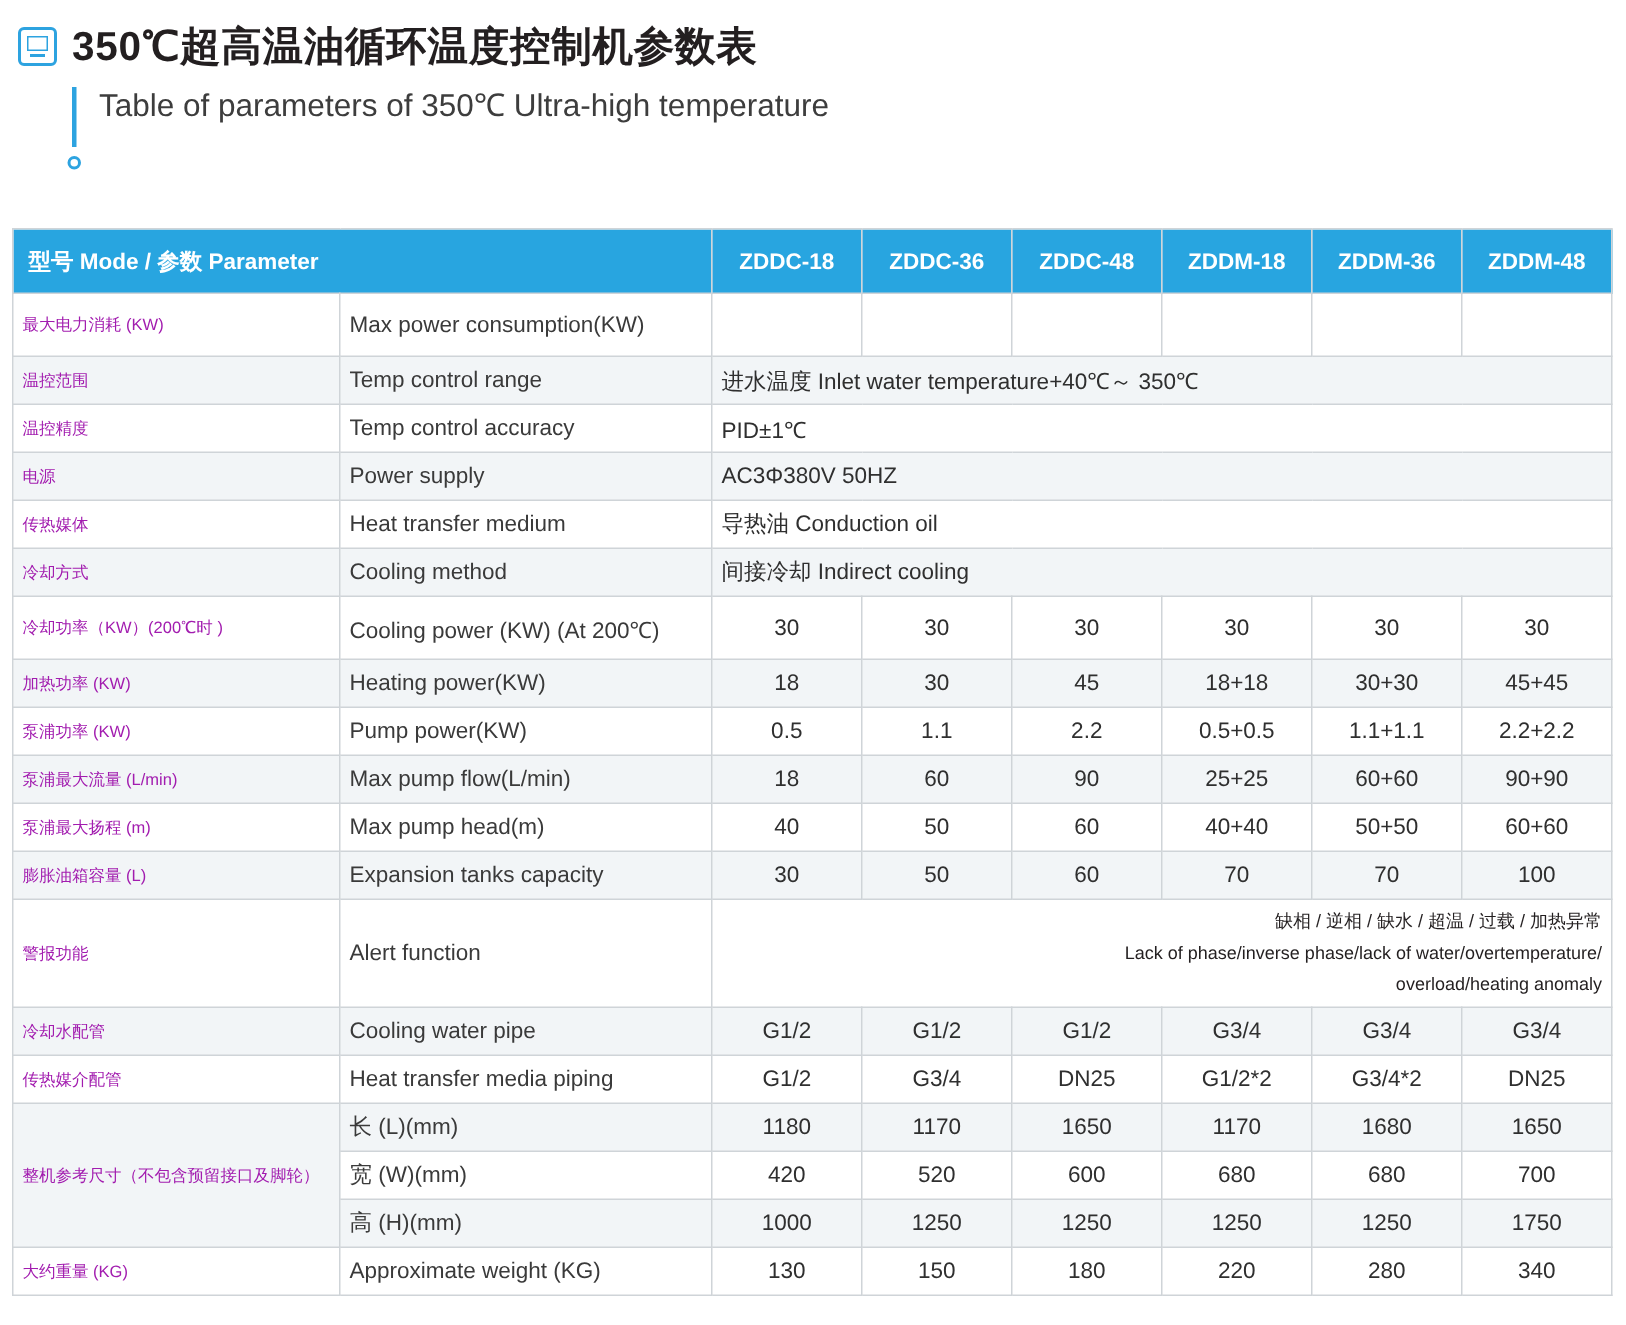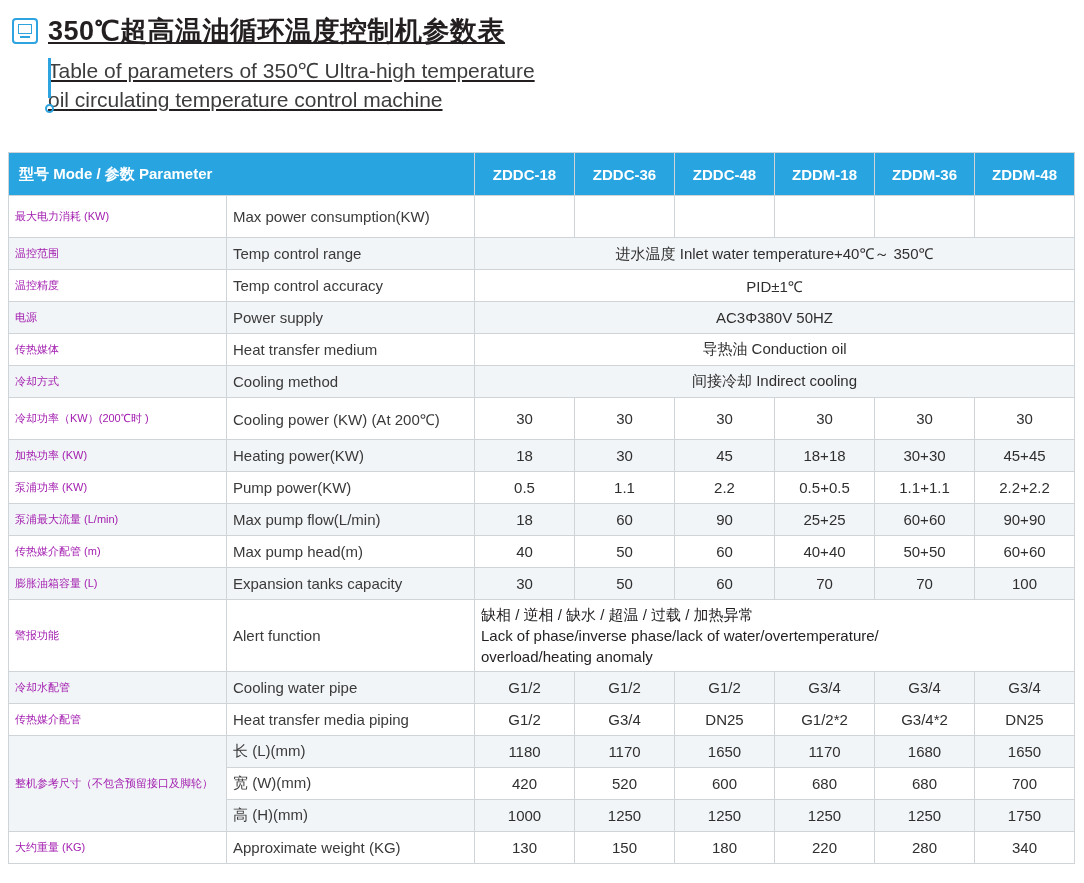--- a/index.html
+++ b/index.html
@@ -12,21 +12,20 @@
     height: 883px;
     font-family: "Liberation Sans", sans-serif;
     color: #231f20;
     -webkit-font-smoothing: antialiased;
   }
   .page {
     position: relative;
     width: 1084px;
     height: 883px;
     box-sizing: border-box;
-    text-decoration: underline;
   }
 
   
   .header {
     padding: 14px 0 0 12px;
     display: flex;
     align-items: flex-start;
   }
   .header-icon {
     width: 26px;
@@ -65,20 +64,21 @@
     font-size: 27px;
     font-weight: bold;
     color: #231f20;
     letter-spacing: 0.5px;
     line-height: 34px;
     white-space: nowrap;
   }
   .subtitle-block {
     position: relative;
     margin-top: 8px;
+    padding-left: 18px;
   }
   .subtitle-bar {
     position: absolute;
     left: 0;
     top: 2px;
     width: 3px;
     height: 40px;
     background: #2da3e0;
   }
   .subtitle-bar::after {
@@ -148,28 +148,27 @@
   td.val {
     text-align: center;
     width: 100px;
     font-size: 15px;
     color: #2f2f2f;
   }
   tr.zebra td {
     background: #f2f5f7;
   }
   td.span-all {
-    text-align: center;
     font-size: 15px;
     color: #2f2f2f;
   }
   td.alert-cell {
-    text-align: left;
+    text-align: right;
     line-height: 21px;
-    font-size: 15px;
+    font-size: 12px;
     padding-top: 6px;
     padding-bottom: 6px;
   }
   .row-h {
     height: 32px;
   }
   .row-h2 {
     height: 42px;
   }
 </style>
@@ -178,21 +177,20 @@
 
 <div class="page">
 
   <div class="header">
     <div class="header-icon"></div>
     <div class="header-text-wrap">
       <div class="title-cn">350℃超高温油循环温度控制机参数表</div>
       <div class="subtitle-block">
         <span class="subtitle-bar"></span>
         <div class="subtitle-en">Table of parameters of 350℃ Ultra-high temperature</div>
-        <div class="subtitle-en">oil circulating temperature control machine</div>
       </div>
     </div>
   </div>
 
   <div class="table-wrap">
     <table class="spec">
       <colgroup>
         <col style="width:218px">
         <col style="width:248px">
         <col style="width:100px">
@@ -294,21 +292,21 @@
           <td class="label-en">Max pump flow(L/min)</td>
           <td class="val">18</td>
           <td class="val">60</td>
           <td class="val">90</td>
           <td class="val">25+25</td>
           <td class="val">60+60</td>
           <td class="val">90+90</td>
         </tr>
 
         <tr class="row-h">
-          <td class="label-cn">传热媒介配管 (m)</td>
+          <td class="label-cn">泵浦最大扬程 (m)</td>
           <td class="label-en">Max pump head(m)</td>
           <td class="val">40</td>
           <td class="val">50</td>
           <td class="val">60</td>
           <td class="val">40+40</td>
           <td class="val">50+50</td>
           <td class="val">60+60</td>
         </tr>
 
         <tr class="row-h zebra">

